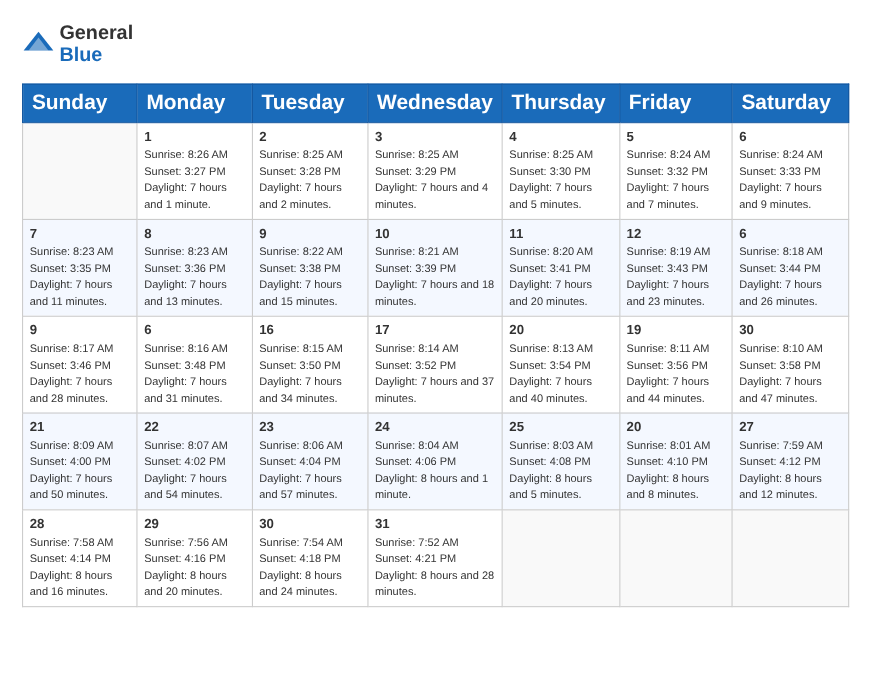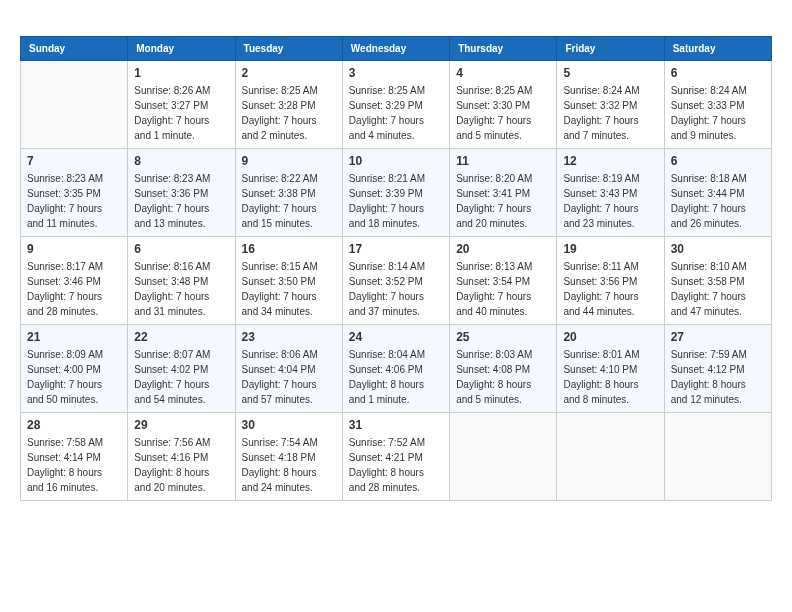--- a/index.html
+++ b/index.html
@@ -54,21 +54,21 @@
     }
     .calendar {
       width: 100%;
       border-collapse: collapse;
       border: 1px solid #ccc;
     }
     .calendar th {
       background-color: #1a6bba;
       color: #fff;
       padding: 6px 8px;
-      font-size: 10px;
+      font-size: 19px;
       text-align: left;
       border: 1px solid #1558a0;
     }
     .calendar td {
       vertical-align: top;
       border: 1px solid #ccc;
       padding: 5px 6px;
       font-size: 10.5px;
       color: #333;
       width: 14.28%;
@@ -90,20 +90,30 @@
       color: #333;
     }
     .row-even td { background: #f4f8ff; }
     .row-odd td { background: #fff; }
     .row-even td.empty, .row-odd td.empty { background: #f9f9f9; }
   </style>
 </head>
 <body>
 
 <div class="header">
+  <div class="logo">
+    <svg class="logo-icon" viewBox="0 0 40 40" xmlns="http://www.w3.org/2000/svg">
+      <polygon points="20,5 38,28 2,28" fill="#1a6bba"></polygon>
+      <polygon points="20,12 32,28 8,28" fill="#fff" opacity="0.4"></polygon>
+    </svg>
+    <div class="logo-text">
+      <span class="logo-general">General</span>
+      <span class="logo-blue">Blue</span>
+    </div>
+  </div>
 </div>
 
 <table class="calendar">
   <thead>
     <tr>
     <th>Sunday</th>
         <th>Monday</th>
         <th>Tuesday</th>
         <th>Wednesday</th>
         <th>Thursday</th>

